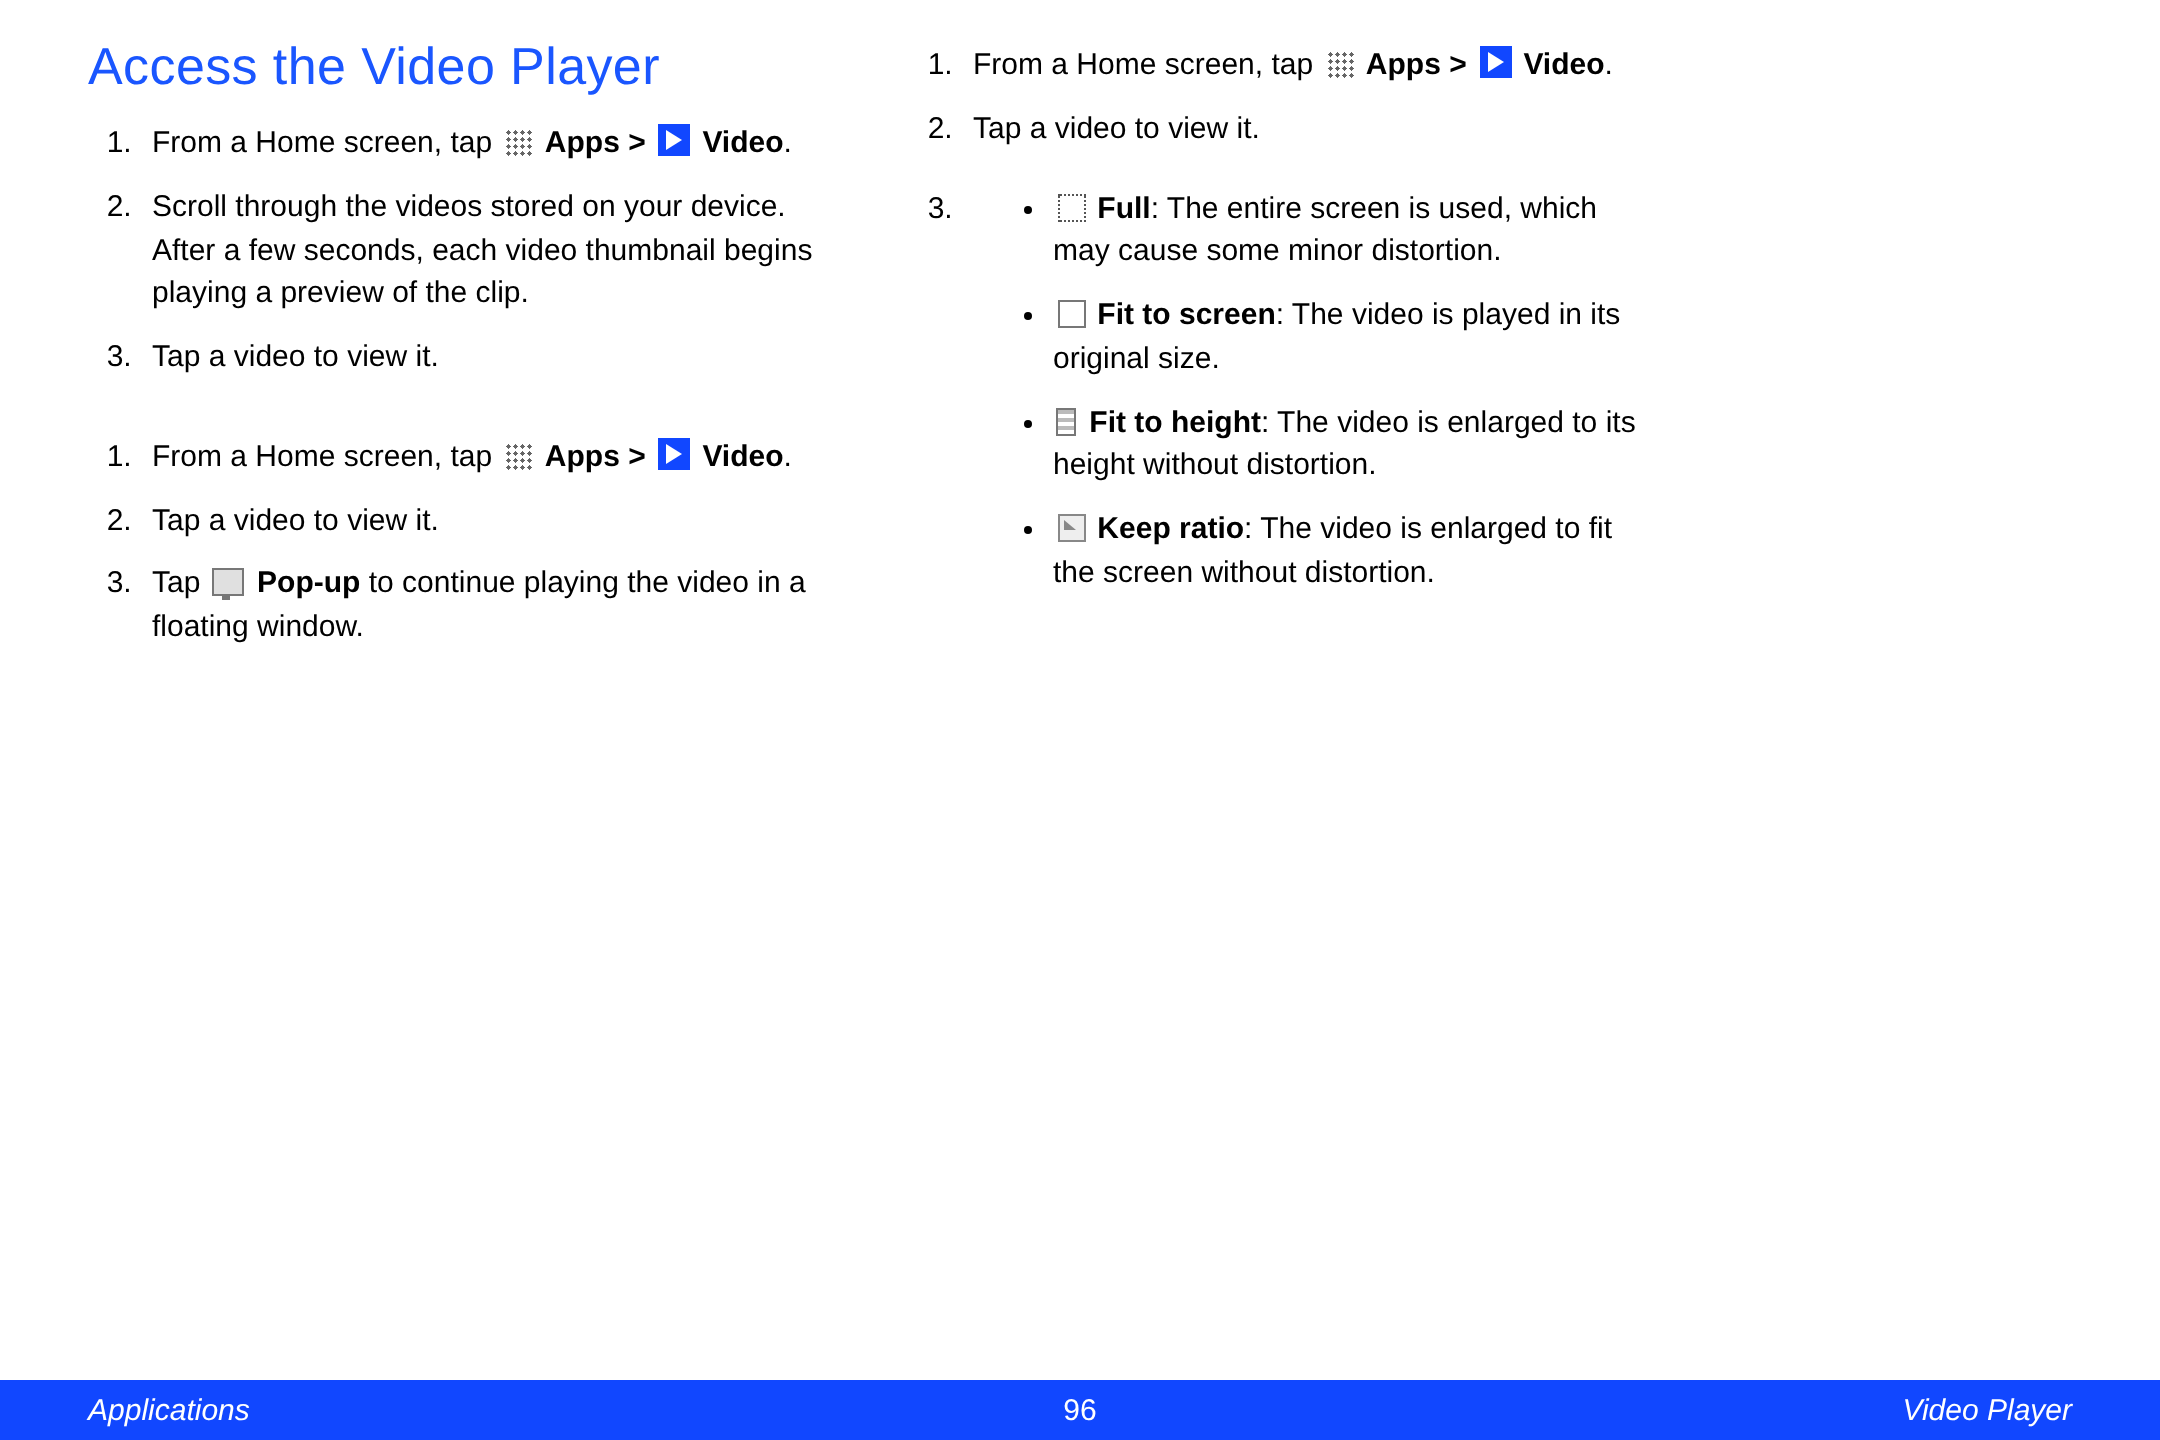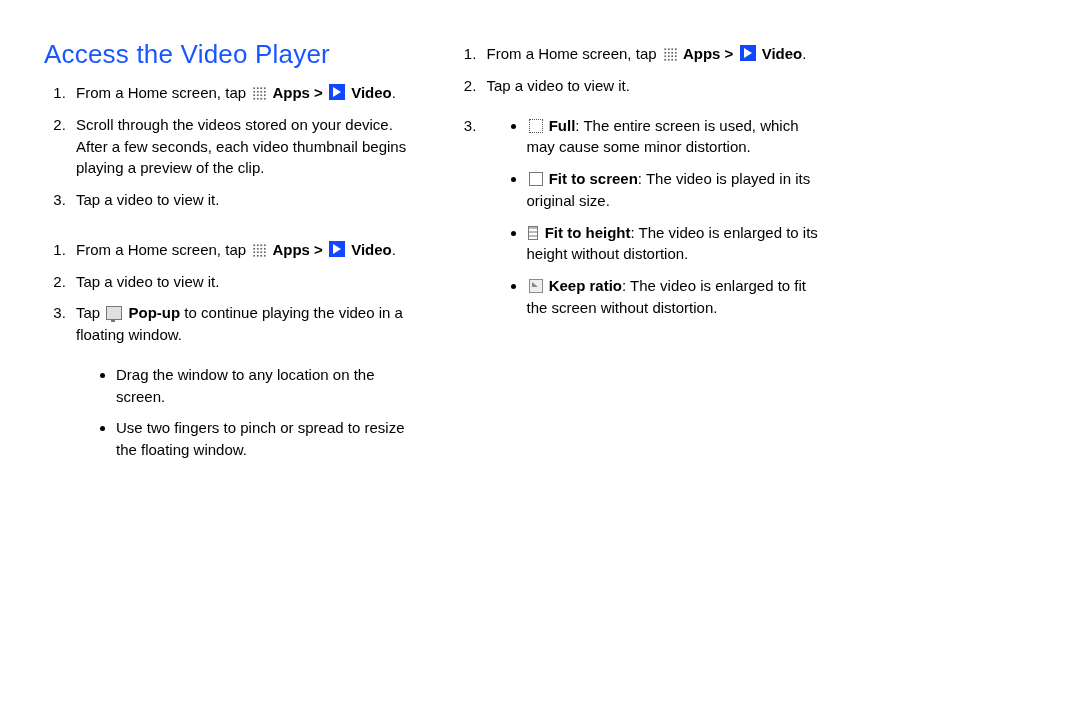--- a/index.html
+++ b/index.html
@@ -1,17 +1,17 @@
 <!DOCTYPE html>
 <html><head>
 <meta charset="utf-8">
 <style>
   * { box-sizing: border-box; margin: 0; padding: 0; }
   html, body { width: 1080px; height: 720px; font-family: Arial, Helvetica, sans-serif; background: #fff; }
-  .page { width: 869px; height: 720px; position: relative; padding: 39px 44px 0 44px; }
+  .page { width: 869px; height: 720px; position: relative; padding: 18px 44px 0 44px; }
   .cols { display: flex; gap: 40px; }
   .col { flex: 1; }
   h2 { color: #1a56ff; font-weight: 400; font-size: 26px; margin-bottom: 12px; letter-spacing: 0.2px; }
   .body, .ol, .ul { font-size: 15px; line-height: 1.45; color: #000; }
   .ol { list-style: decimal; padding-left: 26px; margin: 4px 0 4px 0; }
   .ol > li { padding-left: 6px; margin-bottom: 10px; }
   .ul { list-style: disc; padding-left: 40px; margin-top: 18px; }
   .ul > li { margin-bottom: 10px; }
   .para { margin-bottom: 10px; }
   .sect { margin-bottom: 28px; }
@@ -99,24 +99,20 @@
             <span class="strong">Apps &gt; </span>
             <span class="icon icon-video"></span>
             <span class="strong">Video</span><span>.</span>
           </li>
           <li>Tap a video to view it.</li>
           <li>
             <span>Tap </span>
             <span class="icon icon-popup"></span>
             <span class="strong">Pop-up</span>
             <span> to continue playing the video in a floating window.</span>
-            <ul class="ul">
-              <li>Drag the window to any location on the screen.</li>
-              <li>Use two fingers to pinch or spread to resize the floating window.</li>
-            </ul>
           </li>
         </ol>
       </div>
     </div>
 
     <div class="col">
       <div class="sect">
         <ol class="ol">
           <li>
             <span>From a Home screen, tap </span>
@@ -145,13 +141,18 @@
                 <span class="strong">Keep ratio</span><span>: The video is enlarged to fit the screen without distortion.</span>
               </li>
             </ul>
           </li>
         </ol>
       </div>
     </div>
 
   </div>
 
+  <div class="footer">
+    <div class="left">Applications</div>
+    <div class="center">96</div>
+    <div class="right">Video Player</div>
+  </div>
 </div>
 
 </body></html>

